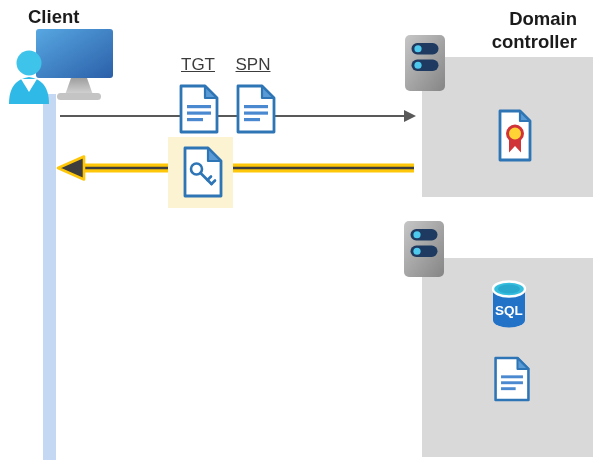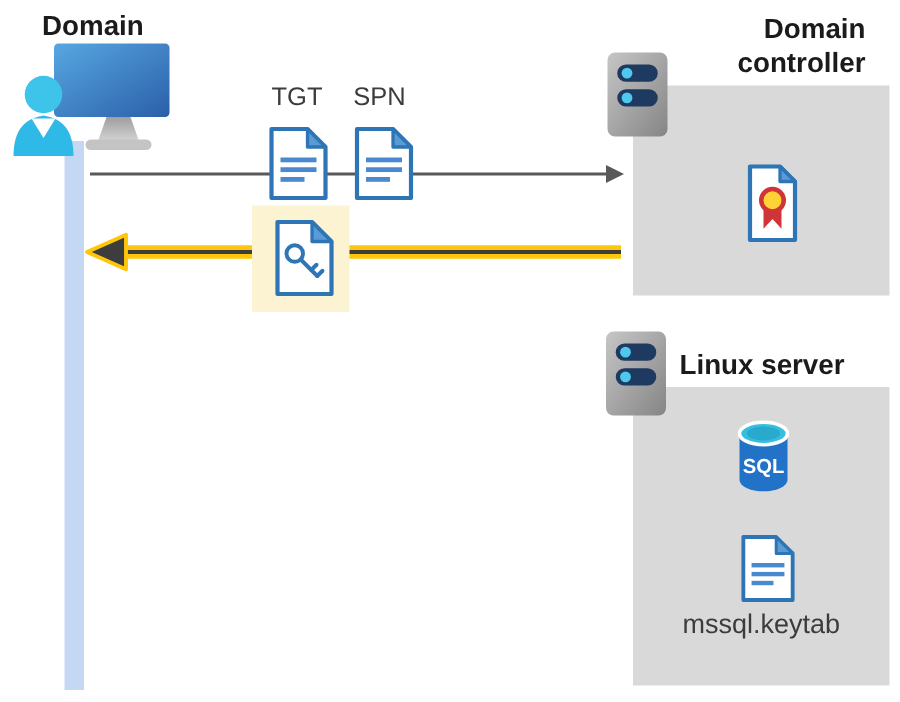--- a/index.html
+++ b/index.html
@@ -9,21 +9,21 @@
     --cert-red:#d13438; --cert-yellow:#ffd335;
     --server-navy:#1f3a61; --server-dot-cyan:#4ec9ed;
     --sql-body-blue:#2272c8; --sql-top-cyan:#35bedd;
     --heading-text:#1b1b1b; --body-text:#3c3c3c;
   }
   html,body{margin:0;padding:0;background:#fff;}
   .canvas{position:relative;width:600px;height:468px;background:#fff;overflow:hidden;
           font-family:"Liberation Sans",sans-serif;}
   .abs{position:absolute;}
   .heading{font-weight:bold;font-size:18.5px;line-height:1.22;color:var(--heading-text);}
-  .ticket-label{font-size:17px;color:var(--body-text);text-align:center;width:56px;}
+  .ticket-label{font-size:17px;color:var(--body-text);text-align:center;width:56px;text-decoration:underline;}
   .file-label{font-size:18px;color:var(--body-text);text-align:center;}
   .timeline{left:43px;top:94px;width:13px;height:366px;background:var(--timeline-blue);}
   .panel{width:171px;background:var(--panel-gray);}
   .dc-panel{left:422px;top:57px;height:140px;}
   .linux-panel{left:422px;top:258px;height:199px;}
   .highlight-box{left:168px;top:137px;width:65px;height:71px;background:var(--highlight-yellow);}
   .doc-body{fill:#fff;stroke:var(--doc-blue);stroke-width:2.8;stroke-linejoin:round;}
   .doc-fold{fill:var(--doc-fold-blue);stroke:var(--doc-blue);stroke-width:2.2;stroke-linejoin:round;}
   .doc-line{fill:var(--doc-line-blue);}
   .key-stroke{fill:none;stroke:var(--doc-blue);stroke-width:2.6;stroke-linecap:round;}
@@ -147,25 +147,23 @@
   </svg>
 
   <svg class="abs" style="left:491px;top:354px;" width="42" height="50" viewBox="0 0 46 50">
     <path class="doc-body" d="M5 2 H29 L41 14 V48 H5 Z"></path>
     <path class="doc-fold" d="M29 2 V14 H41 Z"></path>
     <rect class="doc-line" x="11" y="21" width="24" height="3.2"></rect>
     <rect class="doc-line" x="11" y="27.5" width="24" height="3.2"></rect>
     <rect class="doc-line" x="11" y="34" width="16" height="3.2"></rect>
   </svg>
 
-  <div class="abs heading" style="left:28px;top:6px;">Domain</div>
+  <div class="abs heading" style="left:28px;top:6px;">Client</div>
 
   <div class="abs ticket-label" style="left:170px;top:55px;">TGT</div>
 
   <div class="abs ticket-label" style="left:225px;top:55px;">SPN</div>
 
   <div class="abs heading" style="left:455px;top:8px;width:122px;text-align:right;">Domain controller</div>
 
-  <div class="abs heading" style="left:453px;top:232px;width:140px;">Linux server</div>
 
-  <div class="abs file-label" style="left:422px;top:406px;width:171px;">mssql.keytab</div>
 
 </div>
 
 </body></html>

